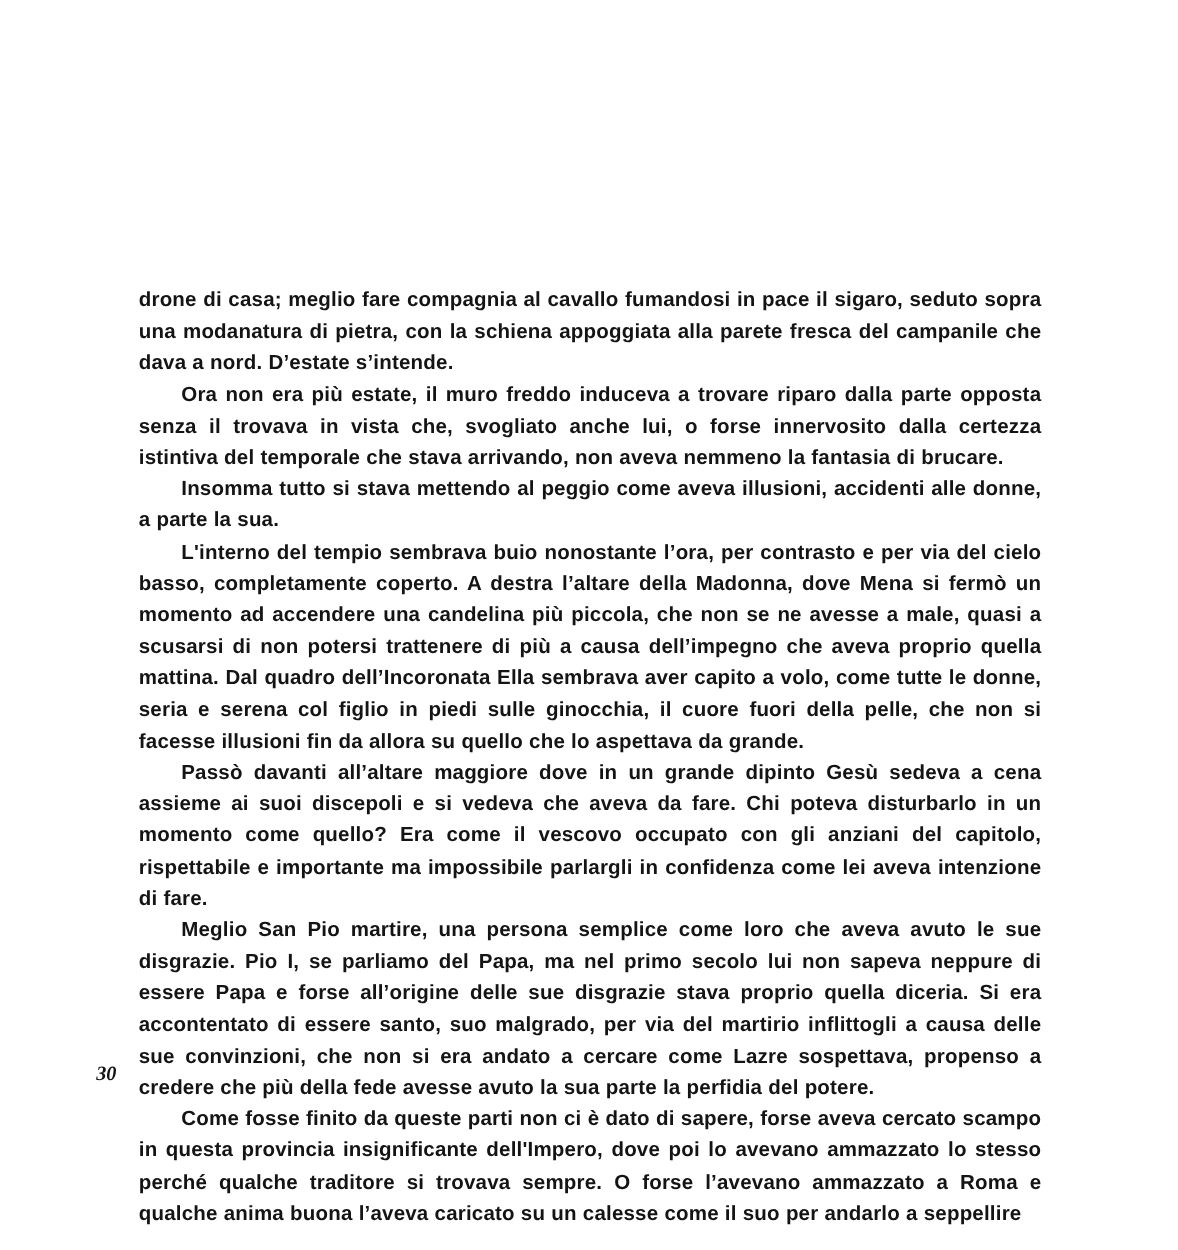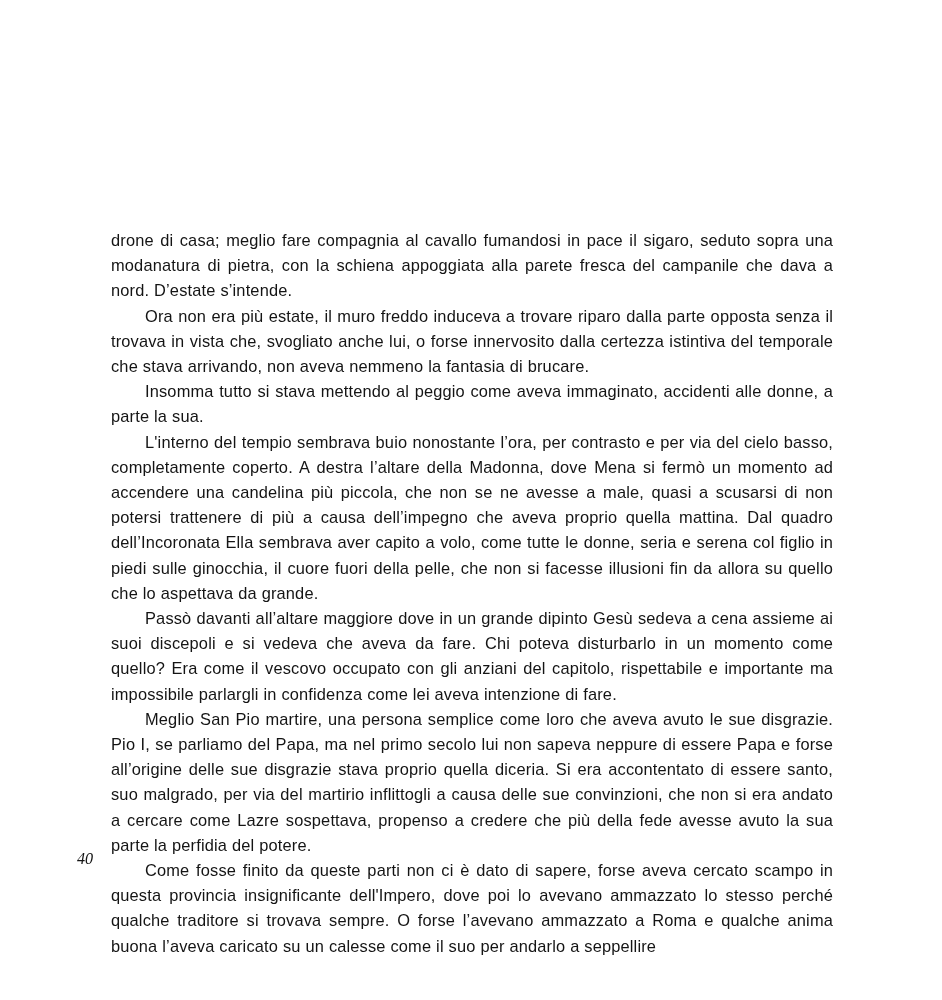--- a/index.html
+++ b/index.html
@@ -8,20 +8,21 @@
     background: #ffffff;
   }
   .page {
     position: relative;
     width: 942px;
     height: 1000px;
     background: #ffffff;
     overflow: hidden;
     font-family: "Liberation Sans", sans-serif;
     color: #121212;
+    font-weight: bold;
   }
   .text-block {
     position: absolute;
     left: 111px;
     top: 228px;
     width: 722px;
   }
   .para {
     margin: 0;
     font-size: 16.4px;
@@ -50,22 +51,22 @@
   }
 </style>
 </head>
 <body>
 
 <div class="page">
 
   <div class="text-block">
     <p class="para">drone di casa; meglio fare compagnia al cavallo fumandosi in pace il sigaro, seduto sopra una modanatura di pietra, con la schiena appoggiata alla parete fresca del campanile che dava a nord. D’estate s’intende.</p>
     <p class="para indent">Ora non era più estate, il muro freddo induceva a trovare riparo dalla parte opposta senza il trovava in vista che, svogliato anche lui, o forse innervosito dalla certezza istintiva del temporale che stava arrivando, non aveva nemmeno la fantasia di brucare.</p>
-    <p class="para indent">Insomma tutto si stava mettendo al peggio come aveva immaginato, accidenti alle donne, a parte la sua.</p>
+    <p class="para indent">Insomma tutto si stava mettendo al peggio come aveva illusioni, accidenti alle donne, a parte la sua.</p>
     <p class="para indent">L'interno del tempio sembrava buio nonostante l’ora, per contrasto e per via del cielo basso, completamente coperto. A destra l’altare della Madonna, dove Mena si fermò un momento ad accendere una candelina più piccola, che non se ne avesse a male, quasi a scusarsi di non potersi trattenere di più a causa dell’impegno che aveva proprio quella mattina. Dal quadro dell’Incoronata Ella sembrava aver capito a volo, come tutte le donne, seria e serena col figlio in piedi sulle ginocchia, il cuore fuori della pelle, che non si facesse illusioni fin da allora su quello che lo aspettava da grande.</p>
     <p class="para indent">Passò davanti all’altare maggiore dove in un grande dipinto Gesù sedeva a cena assieme ai suoi discepoli e si vedeva che aveva da fare. Chi poteva disturbarlo in un momento come quello? Era come il vescovo occupato con gli anziani del capitolo, rispettabile e importante ma impossibile parlargli in confidenza come lei aveva intenzione di fare.</p>
     <p class="para indent">Meglio San Pio martire, una persona semplice come loro che aveva avuto le sue disgrazie. Pio I, se parliamo del Papa, ma nel primo secolo lui non sapeva neppure di essere Papa e forse all’origine delle sue disgrazie stava proprio quella diceria.  Si era accontentato di essere santo, suo malgrado, per via del martirio inflittogli a causa delle sue convinzioni, che non si era andato a cercare come Lazre sospettava, propenso a credere che più della fede avesse avuto la sua parte la perfidia del potere.</p>
     <p class="para indent">Come fosse finito da queste parti non ci è dato di sapere, forse aveva cercato scampo in questa provincia insignificante dell'Impero, dove poi lo avevano ammazzato lo stesso perché qualche traditore si trovava sempre. O forse l’avevano ammazzato a Roma e qualche anima buona l’aveva caricato su un calesse come il suo per andarlo a seppellire</p>
   </div>
 
-  <div class="folio">40</div>
+  <div class="folio">30</div>
 
 </div>
 
 </body></html>

